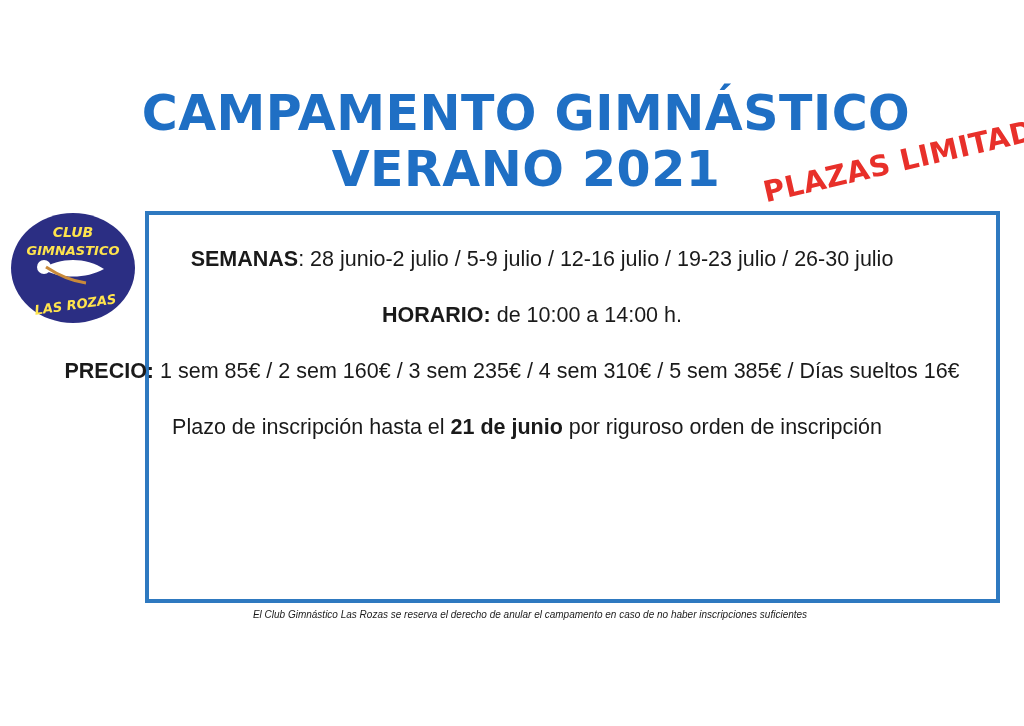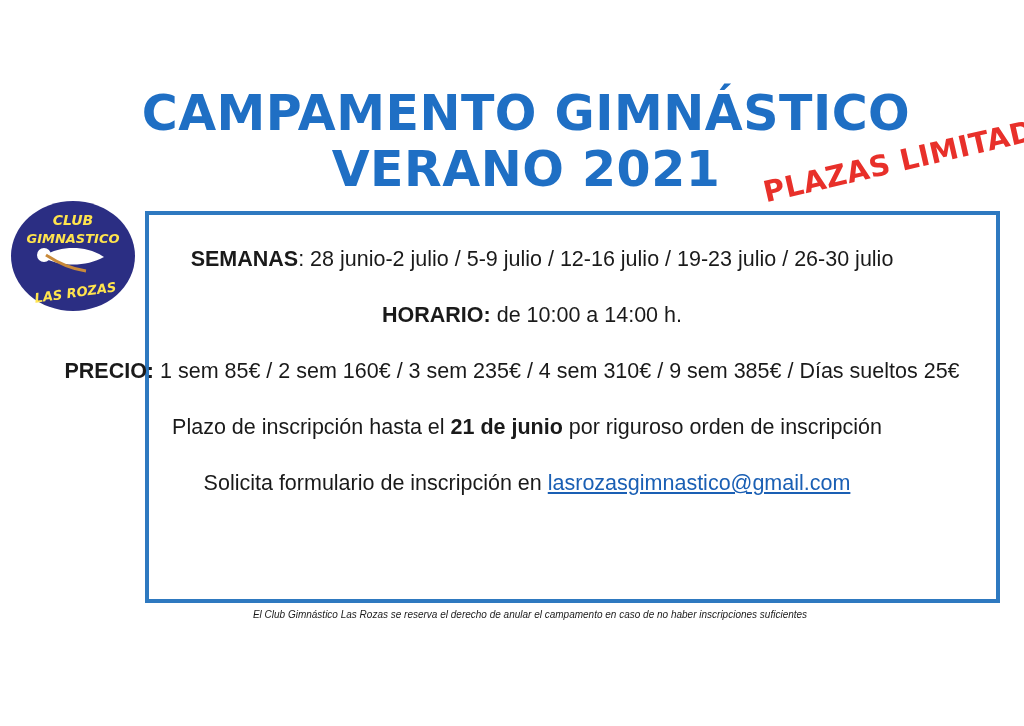--- a/index.html
+++ b/index.html
@@ -99,21 +99,21 @@
     font-weight: bold;
     font-size: 29px;
     letter-spacing: 0.5px;
     white-space: nowrap;
   }
 
   
   #club-logo {
     position: absolute;
     left: 8px;
-    top: 193px;
+    top: 205px;
     width: 130px;
     height: 130px;
   }
   #club-logo svg { display: block; }
 </style>
 </head>
 <body>
 
 <div id="poster-title">
   <span>CAMPAMENTO GIMNÁSTICO</span>
@@ -140,27 +140,24 @@
 
   <p class="row" id="row-semanas">
     <b>SEMANAS</b><span>: 28 junio-2 julio / 5-9 julio / 12-16 julio / 19-23 julio / 26-30 julio</span>
   </p>
 
   <p class="row" id="row-horario">
     <b>HORARIO:</b><span> de 10:00 a 14:00 h.</span>
   </p>
 
   <p class="row" id="row-precio">
-    <b>PRECIO:</b><span> 1 sem 85€ / 2 sem 160€ / 3 sem 235€ / 4 sem 310€ / 9 sem 385€ / Días sueltos 25€</span>
+    <b>PRECIO:</b><span> 1 sem 85€ / 2 sem 160€ / 3 sem 235€ / 4 sem 310€ / 5 sem 385€ / Días sueltos 16€</span>
   </p>
 
 
   <p class="row" id="row-plazo">
     <span>Plazo de inscripción hasta el </span><b>21 de junio</b><span> por riguroso orden de inscripción</span>
   </p>
 
-  <p class="row" id="row-solicita">
-    <span>Solicita formulario de inscripción en </span><span id="email-link">lasrozasgimnastico@gmail.com</span>
-  </p>
 
 </div>
 
 <div id="disclaimer">El Club Gimnástico Las Rozas se reserva el derecho de anular el campamento en caso de no haber inscripciones suficientes</div>
 
 </body></html>

